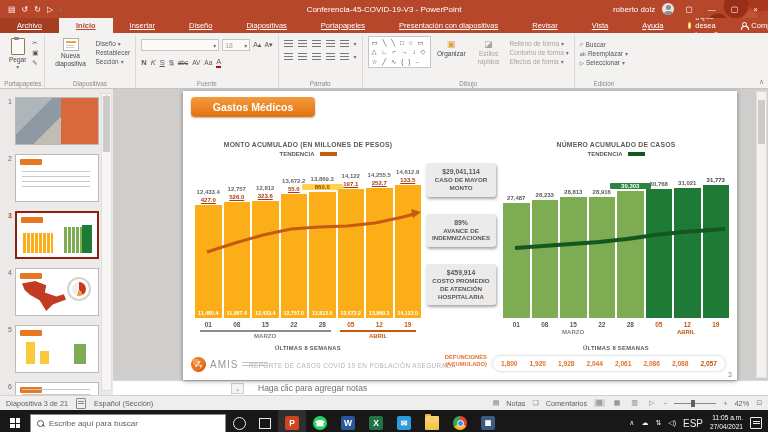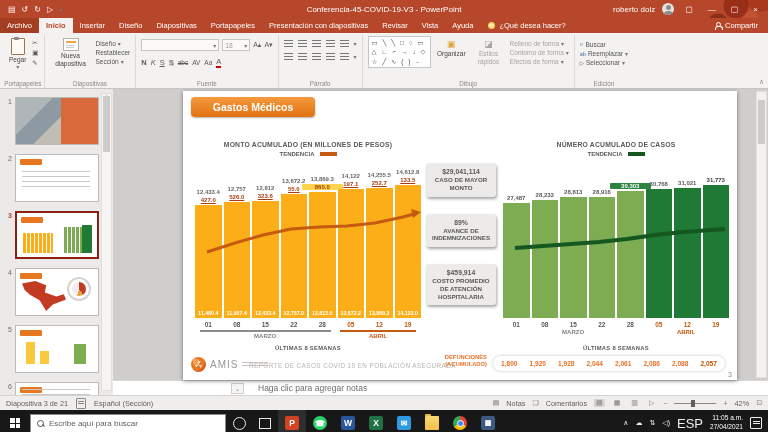--- a/index.html
+++ b/index.html
@@ -19,21 +19,21 @@
   .qat span{cursor:default;}
   .tb-title{position:absolute;left:0;right:0;text-align:center;font-size:8px;z-index:1;}
   .tb-right{margin-left:auto;display:flex;align-items:center;gap:7px;padding-right:6px;z-index:2;}
   .avatar{width:12px;height:12px;border-radius:50%;background:#e8e3e0;position:relative;overflow:hidden;}
   .avatar::before{content:"";position:absolute;left:3.5px;top:2px;width:5px;height:5px;border-radius:50%;background:#8d8d8d;}
   .avatar::after{content:"";position:absolute;left:1.5px;top:7.5px;width:9px;height:6px;border-radius:50% 50% 0 0;background:#8d8d8d;}
   .winbtn{font-size:8px;padding:0 4px;}
 
   
   .tabrow{height:15px;background:#b7472a;display:flex;align-items:stretch;color:#fff;font-size:7.5px;flex:none;}
-  .tab{display:flex;align-items:center;padding:0 7px;cursor:default;white-space:nowrap;}
+  .tab{display:flex;align-items:center;padding:0 17px;cursor:default;white-space:nowrap;text-decoration:underline;}
   .tab.archivo{background:#a33e22;}
   .tab.active{background:#f4f2f1;color:#b7472a;font-weight:bold;}
   .tellme{display:flex;align-items:center;gap:4px;padding:0 8px;}
   .bulb{width:7px;height:7px;border-radius:50%;background:radial-gradient(#ffe9a8 30%,#f7c948 70%);display:inline-block;}
   .share{margin-left:auto;display:flex;align-items:center;gap:4px;padding:0 10px;}
   .person{width:7px;height:7px;position:relative;display:inline-block;}
   .person::before{content:"";position:absolute;left:2px;top:0;width:3px;height:3px;border-radius:50%;border:1px solid #fff;}
   .person::after{content:"";position:absolute;left:0.5px;top:4px;width:6px;height:3px;border-radius:3px 3px 0 0;border:1px solid #fff;border-bottom:none;}
 
   
@@ -706,21 +706,21 @@
         <span class="ic ic-chrome"></span>
       </div>
     <div class="appico">
         <span class="ic ic-calc">▦</span>
       </div>
     <div class="tray">
       <span class="ti">∧</span>
       <span class="ti">☁</span>
       <span class="ti">⇅</span>
       <span class="ti">◁)</span>
-      <span class="ti" style="font-size:13px;">ESP</span>
+      <span class="ti" style="font-size:10px;">ESP</span>
       <div class="clock">
         <div>11:05 a.m.</div>
         <div>27/04/2021</div>
       </div>
       <span class="action"></span>
     </div>
   </div>
 </div>
 
 </body></html>

